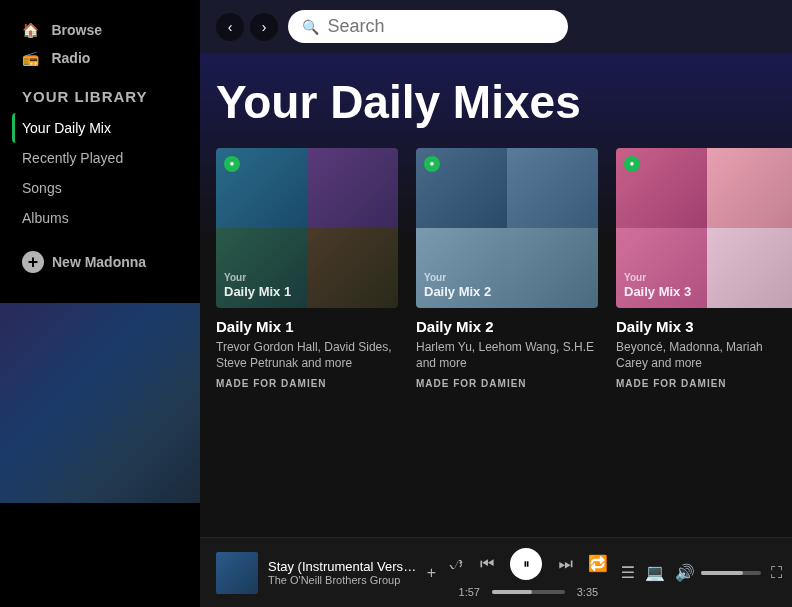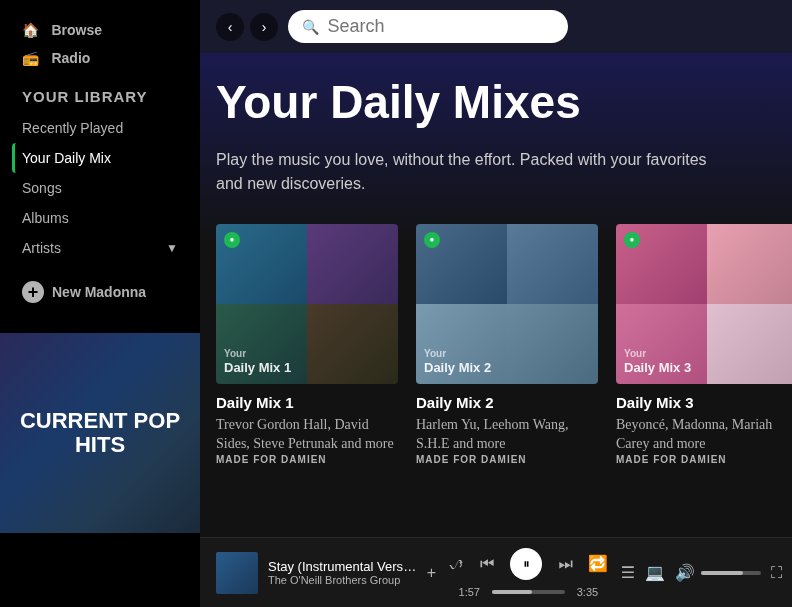--- a/index.html
+++ b/index.html
@@ -301,24 +301,24 @@
     }
 
     .mix-title {
       font-size: 15px;
       font-weight: 700;
       color: #fff;
       margin-bottom: 4px;
     }
 
     .mix-artists {
-      font-size: 14px;
+      font-size: 12px;
       color: #b3b3b3;
       line-height: 1.4;
-      font-family: Liberation Serif, serif;
+      margin-bottom: 6px;
     }
 
     .made-for-label {
       font-size: 10px;
       font-weight: 700;
       color: #b3b3b3;
       letter-spacing: 1px;
       text-transform: uppercase;
     }
 
@@ -488,66 +488,60 @@
         <span>🏠</span>
         <span>Browse</span>
       </div>
       <div class="sidebar-nav-item">
         <span>📻</span>
         <span>Radio</span>
       </div>
 
       <div class="sidebar-section-label">YOUR LIBRARY</div>
 
+      <div class="sidebar-library-item active">
+        <span>Your Daily Mix</span>
+      </div>
       <div class="sidebar-library-item">
         <span>Recently Played</span>
       </div>
-      <div class="sidebar-library-item active">
-        <span>Your Daily Mix</span>
-      </div>
       <div class="sidebar-library-item">
         <span>Songs</span>
       </div>
       <div class="sidebar-library-item">
         <span>Albums</span>
-      </div>
-      <div class="sidebar-artists-row">
-        <span>Artists</span>
-        <span style="font-size:12px;">▼</span>
       </div>
 
       <div class="new-playlist-btn">
         <div class="plus-circle">+</div>
         <span>New Madonna</span>
       </div>
     </div>
 
     <div class="sidebar-album-cover">
       <div class="album-cover-text">
-        <div class="album-title-main">CURRENT POP HITS</div>
       </div>
     </div>
   </div>
 
   <div class="main-content">
 
     <div class="top-bar">
       <div class="nav-arrows">
         <div class="nav-arrow">‹</div>
         <div class="nav-arrow">›</div>
       </div>
       <div class="search-bar">
         <span class="search-icon-svg">🔍</span>
         <input class="search-input" type="text" placeholder="Search" style="">
       </div>
     </div>
 
     <div class="content-area">
       <h1 class="page-title">Your Daily Mixes</h1>
-      <p class="page-description">Play the music you love, without the effort. Packed with your favorites and new discoveries.</p>
 
       <div class="mixes-grid">
 
         <div class="mix-card">
           <div class="mix-cover">
             <div class="mix-cover-grid">
               <div class="mix-thumb mix1-t1"></div>
               <div class="mix-thumb mix1-t2"></div>
               <div class="mix-thumb mix1-t3"></div>
               <div class="mix-thumb mix1-t4"></div>

